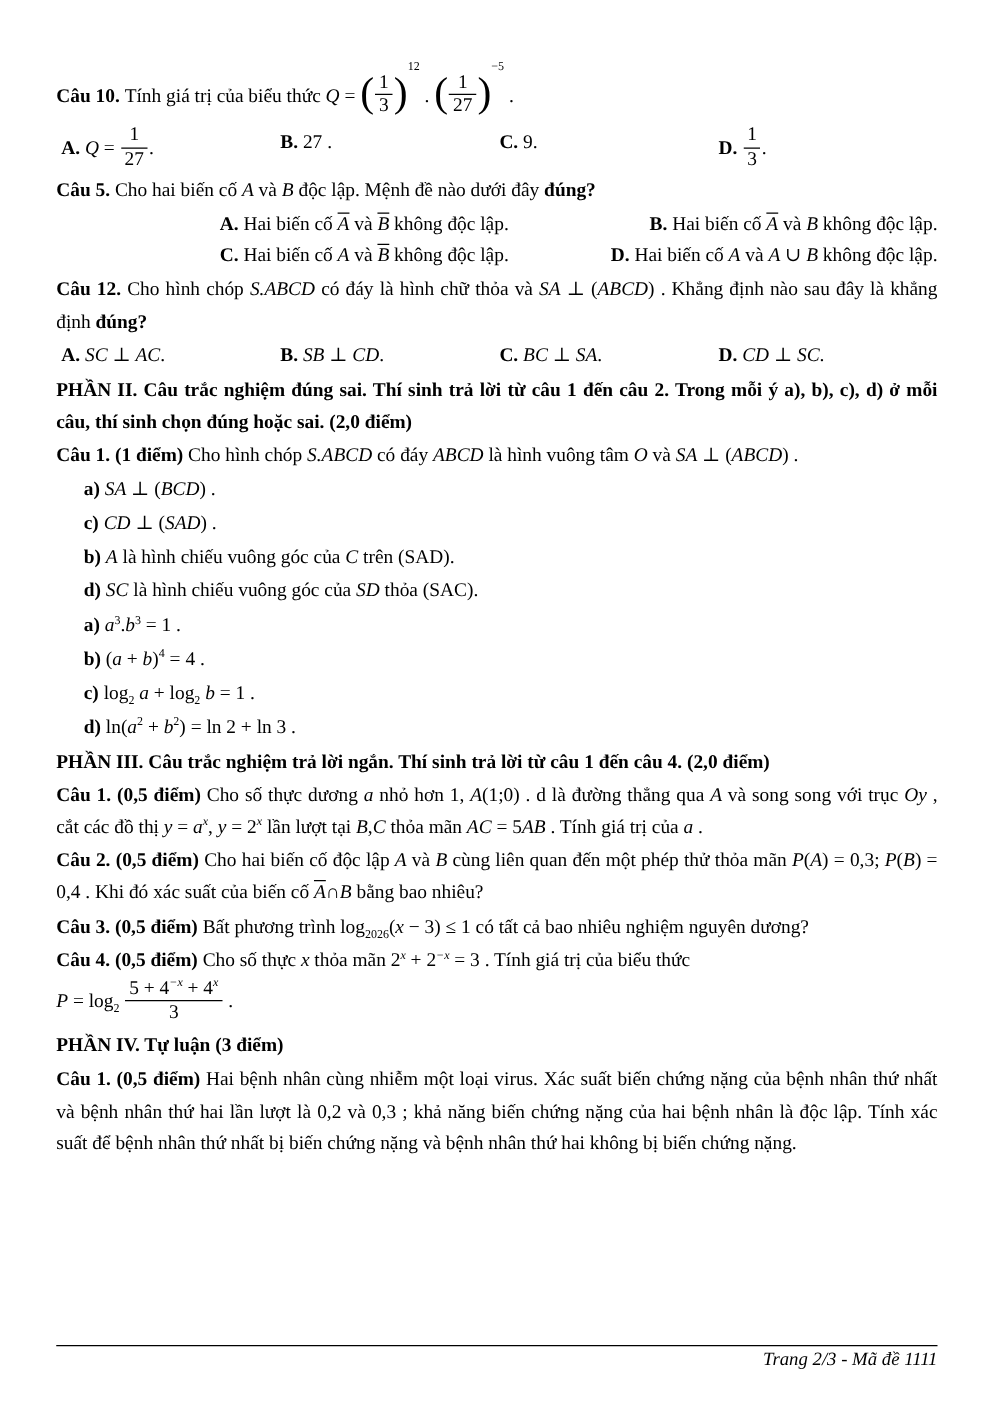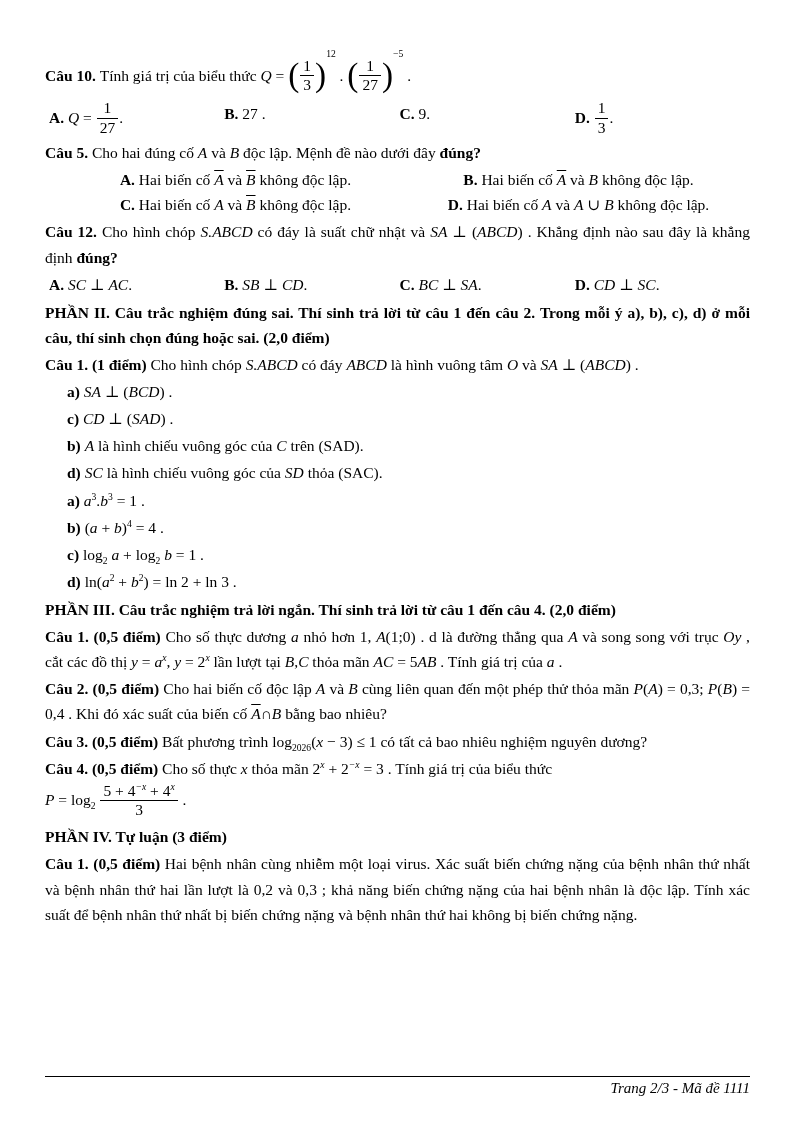--- a/index.html
+++ b/index.html
@@ -11,21 +11,21 @@
     font-size:15.5px; color:#000;
     position:relative; overflow:hidden;
   }
   .page { width:794px; height:1122px; padding:57px 44px 0 45px; position:relative; background:#fff; }
   .block { text-align:justify; line-height:1.62; margin-bottom:2px; }
   .heading { font-weight:bold; margin-top:3px; }
   .mtall { margin-top:2px; margin-bottom:4px; }
   .options-row { display:flex; margin-left:4px; line-height:1.62; margin-bottom:2px; }
   .options-row .opt { flex:1 1 0; text-align:left; }
   .options-grid2 { display:grid; grid-template-columns:1fr 1fr; margin-left:19px; line-height:1.62; margin-bottom:2px; }
-  .options-grid2 .opt { text-align:center; }
+  .options-grid2 .opt { text-align:right; }
   .opt-label, .item-label { font-weight:bold; }
   .item-line { margin-left:22px; }
   .it { font-style:italic; }
   .ov { font-style:italic; text-decoration:overline; }
   sup { font-size:0.62em; vertical-align:super; line-height:0; }
   sub { font-size:0.62em; vertical-align:sub; line-height:0; }
   .frac { display:inline-block; text-align:center; vertical-align:middle; line-height:1.18; padding:0 1px; position:relative; top:-0.08em; }
   .frac .fr-num { display:block; border-bottom:1px solid #000; padding:0 3px; }
   .frac .fr-den { display:block; padding:0 3px; }
   .pfrac { display:inline-flex; align-items:center; vertical-align:middle; white-space:nowrap; position:relative; top:-0.08em; }
@@ -58,28 +58,28 @@
           </span>
           <span class="bigp">)</span>
           <sup class="p-exp">−5</sup>
         </span><span> .</span></div>
       <div class="options-row">
         <span class="opt"><b class="opt-label">A. </b><span class="it">Q</span><span> = </span><span class="frac"><span class="fr-num">1</span><span class="fr-den">27</span></span><span>.</span></span>
         <span class="opt"><b class="opt-label">B. </b><span>27 .</span></span>
         <span class="opt"><b class="opt-label">C. </b><span>9.</span></span>
         <span class="opt"><b class="opt-label">D. </b><span class="frac"><span class="fr-num">1</span><span class="fr-den">3</span></span><span>.</span></span>
       </div>
-      <div class="block"><b>Câu 5. </b><span>Cho hai đúng cố </span><span class="it">A</span><span> và </span><span class="it">B</span><span> độc lập. Mệnh đề nào dưới đây </span><b>đúng?</b></div>
+      <div class="block"><b>Câu 5. </b><span>Cho hai biến cố </span><span class="it">A</span><span> và </span><span class="it">B</span><span> độc lập. Mệnh đề nào dưới đây </span><b>đúng?</b></div>
       <div class="options-grid2">
         <span class="opt"><b class="opt-label">A. </b><span>Hai biến cố </span><span class="ov">A</span><span> và </span><span class="ov">B</span><span> không độc lập.</span></span>
         <span class="opt"><b class="opt-label">B. </b><span>Hai biến cố </span><span class="ov">A</span><span> và </span><span class="it">B</span><span> không độc lập.</span></span>
         <span class="opt"><b class="opt-label">C. </b><span>Hai biến cố </span><span class="it">A</span><span> và </span><span class="ov">B</span><span> không độc lập.</span></span>
         <span class="opt"><b class="opt-label">D. </b><span>Hai biến cố </span><span class="it">A</span><span> và </span><span class="it">A</span><span> ∪ </span><span class="it">B</span><span> không độc lập.</span></span>
       </div>
-      <div class="block"><b>Câu 12. </b><span>Cho hình chóp </span><span class="it">S.ABCD</span><span> có đáy là suất chữ nhật và </span><span class="it">SA</span><span> ⊥ (</span><span class="it">ABCD</span><span>) . Khẳng định nào sau đây là khẳng định </span><b>đúng?</b></div>
+      <div class="block"><b>Câu 12. </b><span>Cho hình chóp </span><span class="it">S.ABCD</span><span> có đáy là hình chữ thỏa và </span><span class="it">SA</span><span> ⊥ (</span><span class="it">ABCD</span><span>) . Khẳng định nào sau đây là khẳng định </span><b>đúng?</b></div>
       <div class="options-row">
         <span class="opt"><b class="opt-label">A. </b><span class="it">SC</span><span> ⊥ </span><span class="it">AC</span><span>.</span></span>
         <span class="opt"><b class="opt-label">B. </b><span class="it">SB</span><span> ⊥ </span><span class="it">CD</span><span>.</span></span>
         <span class="opt"><b class="opt-label">C. </b><span class="it">BC</span><span> ⊥ </span><span class="it">SA</span><span>.</span></span>
         <span class="opt"><b class="opt-label">D. </b><span class="it">CD</span><span> ⊥ </span><span class="it">SC</span><span>.</span></span>
       </div>
       <div class="block heading"><b>PHẦN II. Câu trắc nghiệm đúng sai. Thí sinh trả lời từ câu 1 đến câu 2. Trong mỗi ý a), b), c), d) ở mỗi câu, thí sinh chọn đúng hoặc sai. (2,0 điểm)</b></div>
       <div class="block"><b>Câu 1. (1 điểm) </b><span>Cho hình chóp </span><span class="it">S.ABCD</span><span> có đáy </span><span class="it">ABCD</span><span> là hình vuông tâm </span><span class="it">O</span><span> và </span><span class="it">SA</span><span> ⊥ (</span><span class="it">ABCD</span><span>) .</span></div>
       <div class="block item-line"><b class="item-label">a) </b><span class="it">SA</span><span> ⊥ (</span><span class="it">BCD</span><span>) .</span></div>
       <div class="block item-line"><b class="item-label">c) </b><span class="it">CD</span><span> ⊥ (</span><span class="it">SAD</span><span>) .</span></div>

